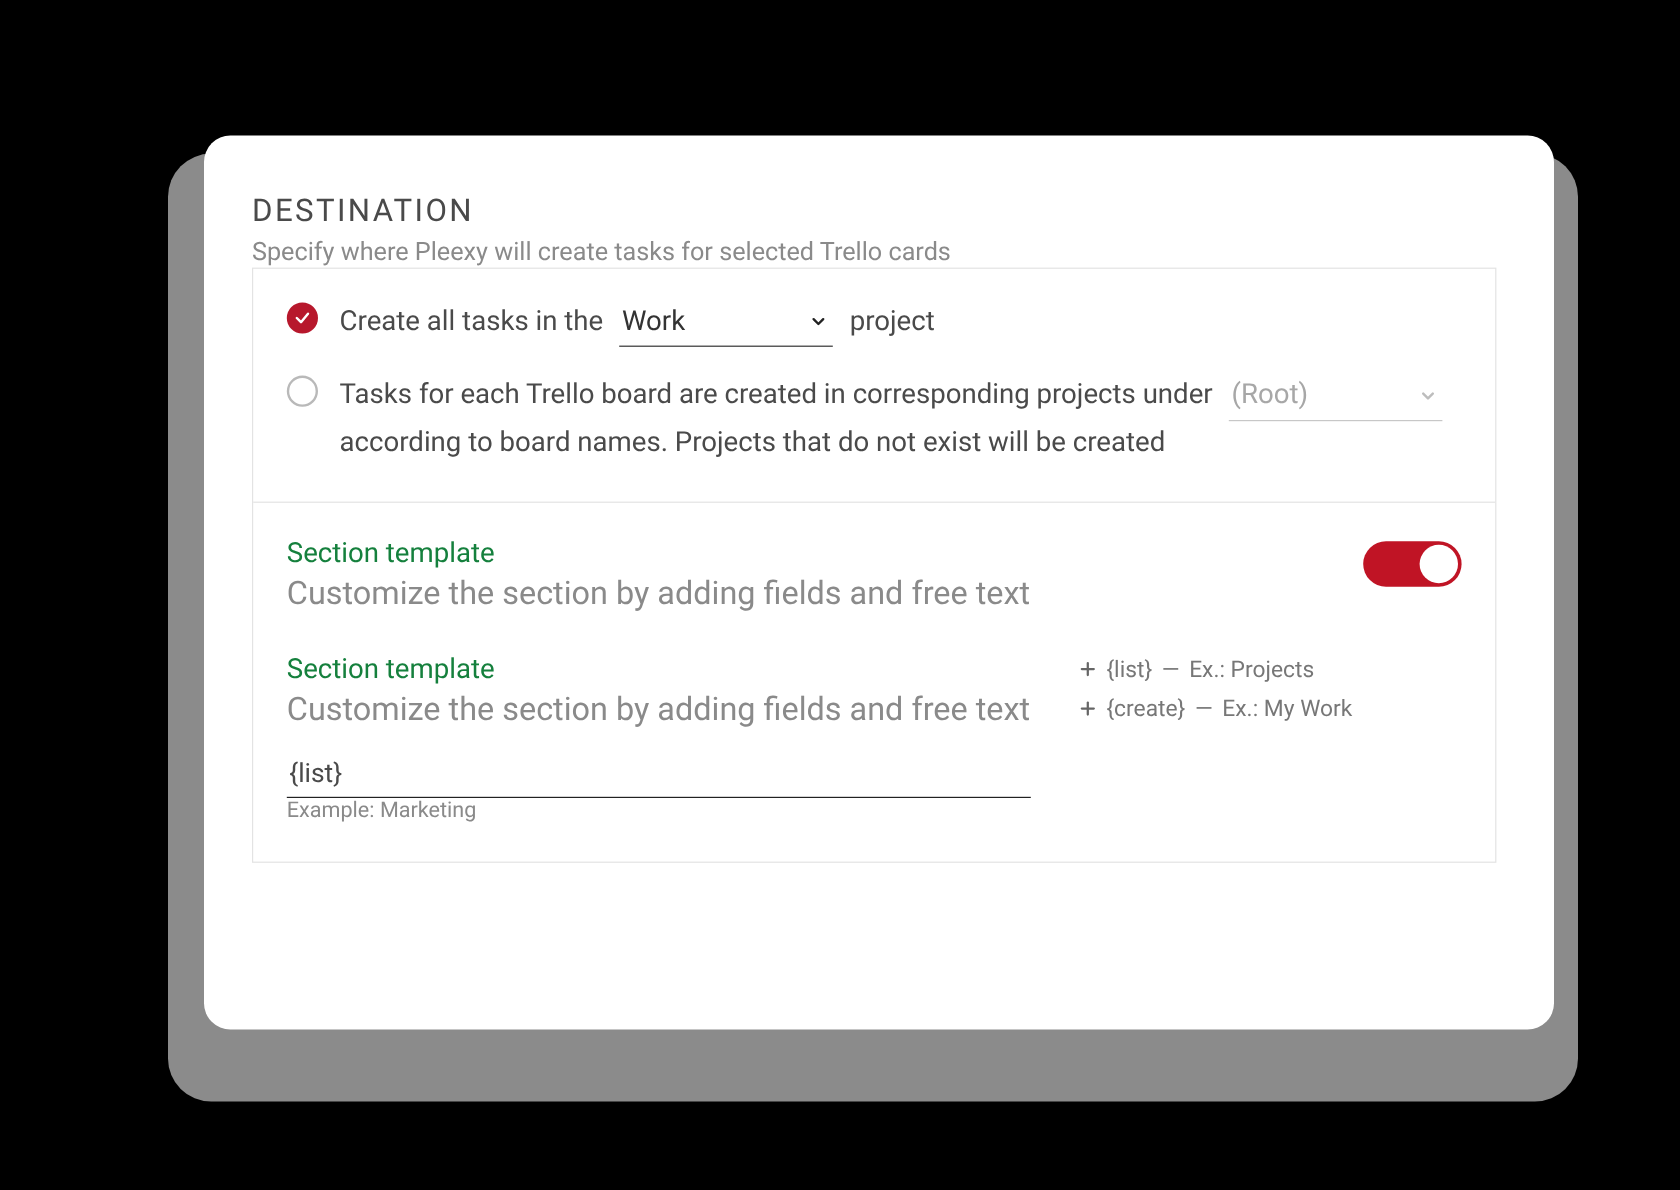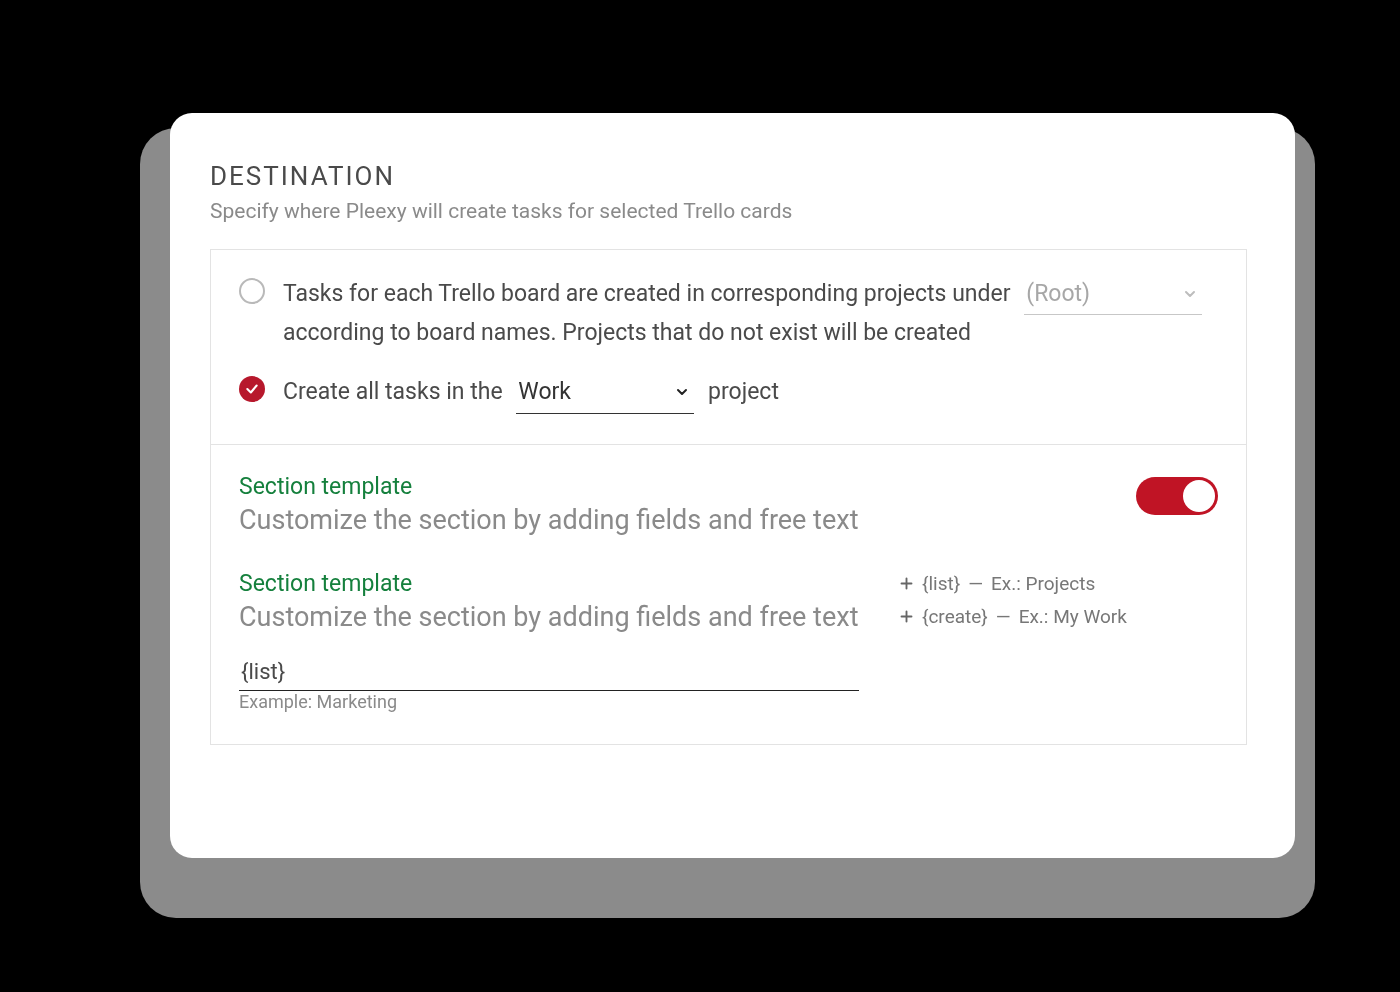--- a/index.html
+++ b/index.html
@@ -40,21 +40,20 @@
       font-size: 26px;
       letter-spacing: 2px;
       color: #4a4a4a;
       font-weight: 400;
       margin-bottom: 8px;
     }
     .section-subtitle {
       font-size: 21px;
       color: #8a8a8a;
       font-weight: 400;
-      margin-bottom: 26px;
     }
     .panel {
       border: 1px solid #e3e3e3;
     }
     .panel-top {
       padding: 26px 28px 30px 28px;
       border-bottom: 1px solid #e3e3e3;
     }
     .radio-row {
       display: flex;
@@ -182,51 +181,51 @@
 
     <div class="section-title">DESTINATION</div>
     <div class="section-subtitle">Specify where Pleexy will create tasks for selected Trello cards</div>
 
     <div class="panel">
 
       <div class="panel-top">
 
         <div class="radio-row">
           <div class="radio-mark">
+            <div class="radio-checked">
+              <svg viewBox="0 0 24 24" fill="none" stroke="#ffffff" stroke-width="3.5" stroke-linecap="round" stroke-linejoin="round">
+                <polyline points="4 12 10 18 20 6"></polyline>
+              </svg>
+            </div>
+          </div>
+          <div class="radio-label">
+            <span>Create all tasks in the</span>
+            <span class="inline-select">
+              <span class="sel-text">Work</span>
+              <svg class="chev" viewBox="0 0 24 24" fill="none" stroke="#222" stroke-width="3" stroke-linecap="round" stroke-linejoin="round">
+                <polyline points="6 9 12 15 18 9"></polyline>
+              </svg>
+            </span>
+            <span>project</span>
+          </div>
+        </div>
+
+        <div class="radio-row">
+          <div class="radio-mark">
             <div class="radio-empty"></div>
           </div>
           <div class="radio-label">
             <span>Tasks for each Trello board are created in corresponding projects under</span>
             <span class="inline-select disabled">
               <span class="sel-text">(Root)</span>
               <svg class="chev" viewBox="0 0 24 24" fill="none" stroke="#bdbdbd" stroke-width="3" stroke-linecap="round" stroke-linejoin="round">
                 <polyline points="6 9 12 15 18 9"></polyline>
               </svg>
             </span>
             <span>according to board names. Projects that do not exist will be created</span>
-          </div>
-        </div>
-
-        <div class="radio-row">
-          <div class="radio-mark">
-            <div class="radio-checked">
-              <svg viewBox="0 0 24 24" fill="none" stroke="#ffffff" stroke-width="3.5" stroke-linecap="round" stroke-linejoin="round">
-                <polyline points="4 12 10 18 20 6"></polyline>
-              </svg>
-            </div>
-          </div>
-          <div class="radio-label">
-            <span>Create all tasks in the</span>
-            <span class="inline-select">
-              <span class="sel-text">Work</span>
-              <svg class="chev" viewBox="0 0 24 24" fill="none" stroke="#222" stroke-width="3" stroke-linecap="round" stroke-linejoin="round">
-                <polyline points="6 9 12 15 18 9"></polyline>
-              </svg>
-            </span>
-            <span>project</span>
           </div>
         </div>
 
       </div>
 
       <div class="panel-bottom">
 
         <div class="bottom-row">
           <div class="bottom-left">
             <div class="subhead">Section template</div>

